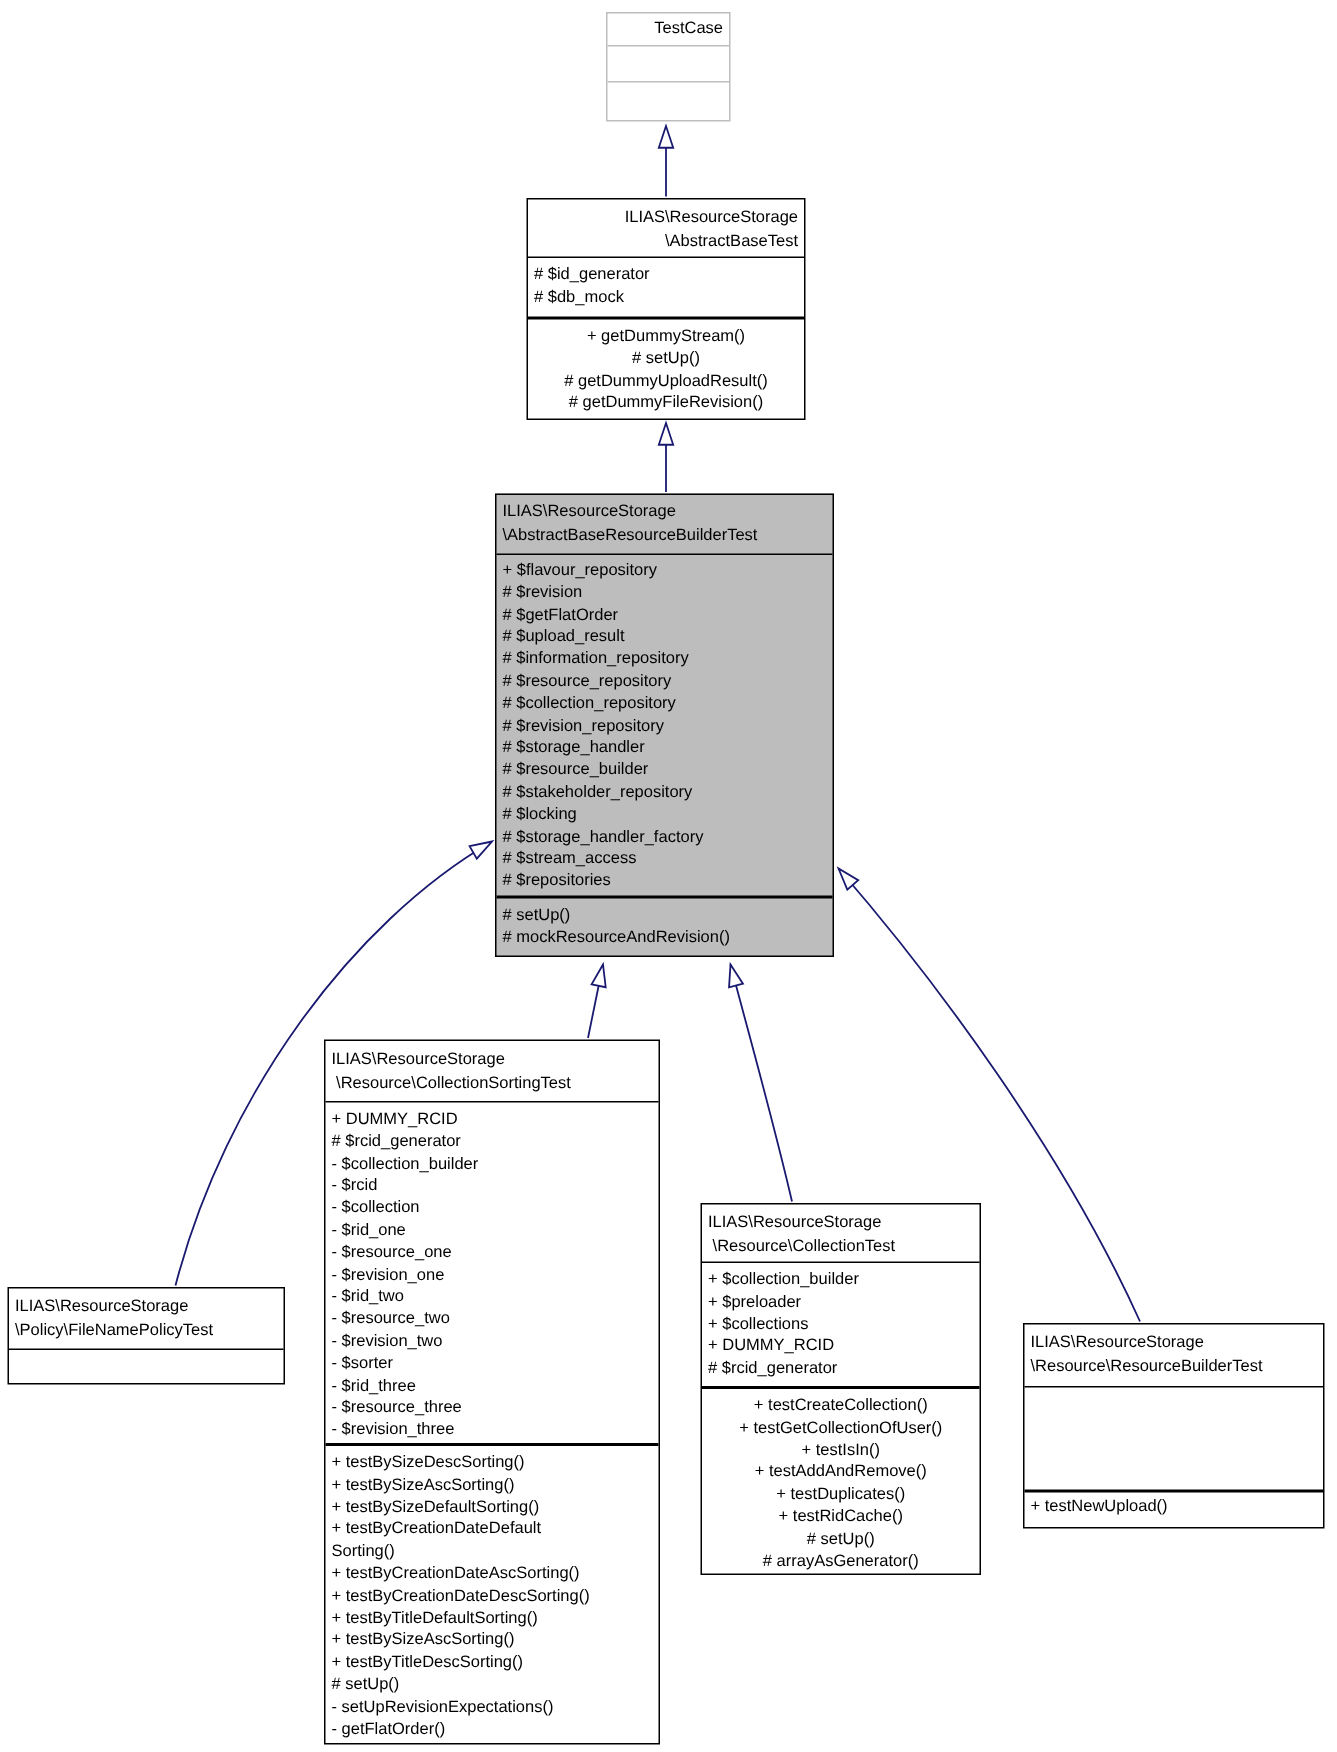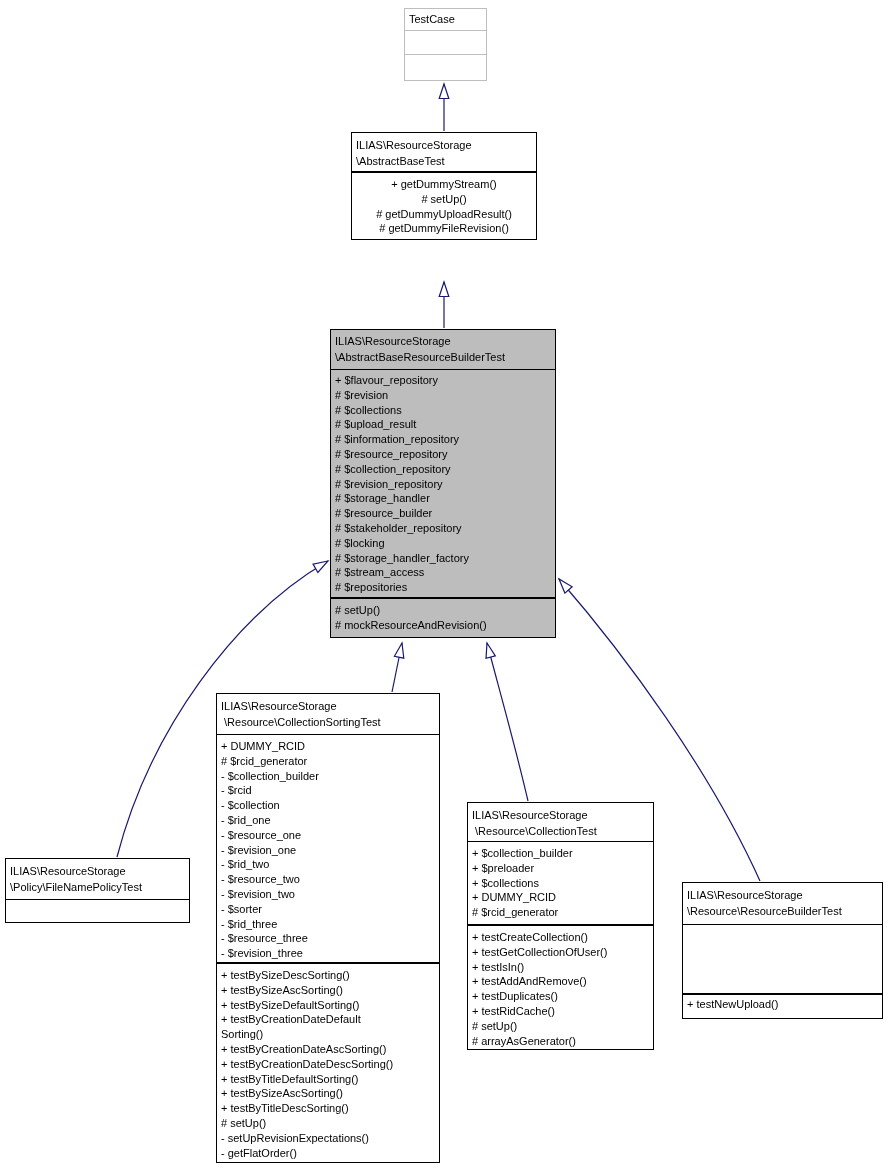--- a/index.html
+++ b/index.html
@@ -24,21 +24,21 @@
   }
   .uml-box .title{padding:4px 4px 2px 4px;}
   .uml-box .attrs{border-top:1px solid var(--box-border,#000);}
   .uml-box .methods{border-top:2px solid var(--box-border,#000);}
   .uml-box .line{
     line-height:14.8px;
     white-space:pre-wrap;
     overflow-wrap:break-word;
   }
   .uml-box .title .line{line-height:16px;}
-  .title-center{text-align:left;}
+  .title-center{text-align:right;}
   .selected{background:var(--selected-fill,#bdbdbd);}
   .external{border-color:var(--external-border,#bebebe);}
   .external .attrs{border-top:1px solid var(--external-border,#bebebe);}
   .external .methods{border-top:1px solid var(--external-border,#bebebe);}
   #edges{
     position:absolute;left:0;top:0;
     pointer-events:none;
   }
   #edges path.edge{
     fill:none;
@@ -62,37 +62,41 @@
       </div>
     <div class="comp attrs" style="height:24px;"></div>
     <div class="comp methods" style="height:26px;"></div>
   </div>
 
   <div class="uml-box" style="left:351px;top:132px;width:186px;">
     <div class="comp title title-center" style="height:38px;">
         <div class="line">ILIAS\ResourceStorage</div>
         <div class="line">\AbstractBaseTest</div>
       </div>
+    <div class="comp attrs" style="height:40px;padding-top:4px;">
+        <div class="line"># $id_generator</div>
+        <div class="line"># $db_mock</div>
+      </div>
     <div class="comp methods" style="height:68px;padding-top:4px;text-align:center;">
         <div class="line">+ getDummyStream()</div>
         <div class="line"># setUp()</div>
         <div class="line"># getDummyUploadResult()</div>
         <div class="line"># getDummyFileRevision()</div>
       </div>
   </div>
 
   <div class="uml-box selected" style="left:330px;top:329px;width:226px;">
     <div class="comp title" style="height:39px;padding-top:3px;">
         <div class="line">ILIAS\ResourceStorage</div>
         <div class="line">\AbstractBaseResourceBuilderTest</div>
       </div>
     <div class="comp attrs" style="height:228px;padding-top:3px;">
         <div class="line">+ $flavour_repository</div>
         <div class="line"># $revision</div>
-        <div class="line"># $collections</div>
+        <div class="line"># $getFlatOrder</div>
         <div class="line"># $upload_result</div>
         <div class="line"># $information_repository</div>
         <div class="line"># $resource_repository</div>
         <div class="line"># $collection_repository</div>
         <div class="line"># $revision_repository</div>
         <div class="line"># $storage_handler</div>
         <div class="line"># $resource_builder</div>
         <div class="line"># $stakeholder_repository</div>
         <div class="line"># $locking</div>
         <div class="line"># $storage_handler_factory</div>
@@ -157,21 +161,21 @@
         <div class="line">ILIAS\ResourceStorage</div>
         <div class="line"> \Resource\CollectionTest</div>
       </div>
     <div class="comp attrs" style="height:83px;padding-top:4px;">
         <div class="line">+ $collection_builder</div>
         <div class="line">+ $preloader</div>
         <div class="line">+ $collections</div>
         <div class="line">+ DUMMY_RCID</div>
         <div class="line"># $rcid_generator</div>
       </div>
-    <div class="comp methods" style="height:125px;padding-top:4px;">
+    <div class="comp methods" style="height:125px;padding-top:4px;text-align:center;">
         <div class="line">+ testCreateCollection()</div>
         <div class="line">+ testGetCollectionOfUser()</div>
         <div class="line">+ testIsIn()</div>
         <div class="line">+ testAddAndRemove()</div>
         <div class="line">+ testDuplicates()</div>
         <div class="line">+ testRidCache()</div>
         <div class="line"># setUp()</div>
         <div class="line"># arrayAsGenerator()</div>
       </div>
   </div>

